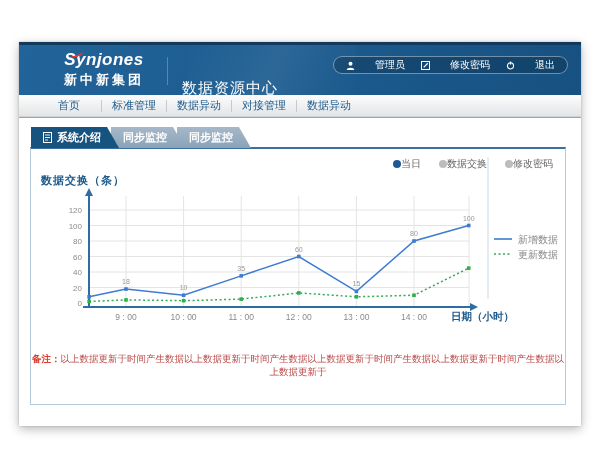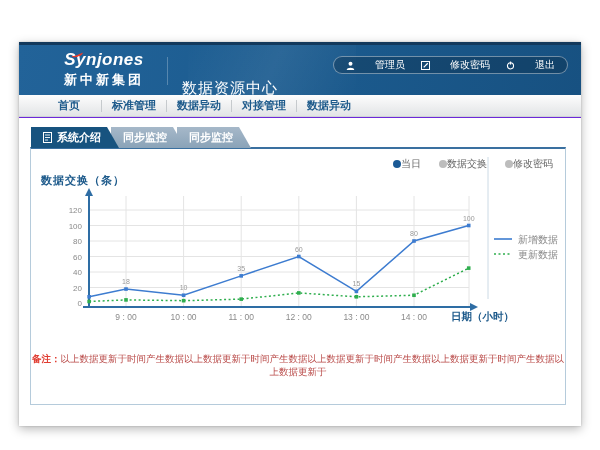--- a/index.html
+++ b/index.html
@@ -1,19 +1,19 @@
 <!DOCTYPE html>
 <html><head>
 <meta charset="utf-8">
 <style>
   * { box-sizing: border-box; margin: 0; padding: 0; }
   html,body { width:600px; height:450px; background:#ffffff; overflow:hidden;
     font-family:"Liberation Sans","DejaVu Sans",sans-serif; }
   #window { position:absolute; left:19px; top:42px; width:562px; height:384px;
-    background:#6d28d9; box-shadow:0 3px 10px rgba(0,0,0,0.28), 0 0 2px rgba(0,0,0,0.2); }
+    background:#a3a3a3; box-shadow:0 3px 10px rgba(0,0,0,0.28), 0 0 2px rgba(0,0,0,0.2); }
   
   #top-strip { position:absolute; left:0; top:0; width:100%; height:3px; background:#13395c; }
   #header { position:absolute; left:0; top:3px; width:100%; height:50px;
     background:linear-gradient(105deg,#226399 0%,#1c5c90 45%,#175181 100%); }
   #header:before { content:""; position:absolute; left:30%; top:0; width:30%; height:100%;
     background:linear-gradient(115deg,rgba(255,255,255,0) 0%,rgba(255,255,255,0.07) 50%,rgba(255,255,255,0) 100%); }
   #logo { position:absolute; left:30px; top:5px; width:110px; color:#fff; text-align:center; }
   #logo-text { font-size:17px; font-weight:bold; font-style:italic; letter-spacing:0.5px; position:relative; }
   #logo-swoosh { position:absolute; left:22px; top:1px; width:12px; height:6px;
     border-bottom:2px solid #e23b2e; border-radius:50%; transform:rotate(-18deg); }
@@ -22,21 +22,21 @@
   #app-title { position:absolute; left:163px; top:28px; color:#ffffff; font-size:15px; letter-spacing:1px;margin-top:6px; }
   #user-pill { position:absolute; right:13px; top:11px; height:18px; padding:0 12px;
     display:flex; align-items:center; gap:16px;
     background:rgba(0,0,0,0.18); border:1px solid rgba(255,255,255,0.4); border-radius:10px; }
   .pill-item { display:flex; align-items:center; gap:20px; color:#ffffff; font-size:10px; cursor:pointer; white-space:nowrap; }
   .pill-icon { width:9px; height:9px; display:inline-block; }
   
   #nav { position:absolute; left:0; top:53px; width:100%; height:22px;
     background:linear-gradient(#fdfdfd,#e2e4e6); border-bottom:1px solid #cfd3d6;
     display:flex; align-items:center; padding-left:18px; }
-  .nav-item { width:64px; text-align:center; font-size:11px; font-weight:bold; color:#1d5a8b; cursor:pointer; }
+  .nav-item { width:64px; text-align:center; font-size:11px; font-weight:normal; color:#1d5a8b; cursor:pointer; }
   .nav-sep { width:1px; height:12px; background:#c6cacd; }
   
   #content { position:absolute; left:0; top:76px; width:100%; height:308px; background:#ffffff; }
   #tabs { position:absolute; left:12px; top:9px; height:29px; display:flex; }
   .tab { height:21px; margin-right:-8px; padding:0 18px 0 12px; display:flex; align-items:center; gap:5px;
     color:#ffffff; font-size:11px; font-weight:bold; cursor:pointer;
     clip-path:polygon(0 0, calc(100% - 12px) 0, 100% 100%, 0 100%); }
   .tab.active { background:#17537f; z-index:3; position:relative; }
   .tab.inactive { background:linear-gradient(#a6b8c9,#8aa3b8); z-index:2; position:relative; }
   #panel { position:absolute; left:11px; top:29px; width:536px; height:258px; background:#ffffff;

